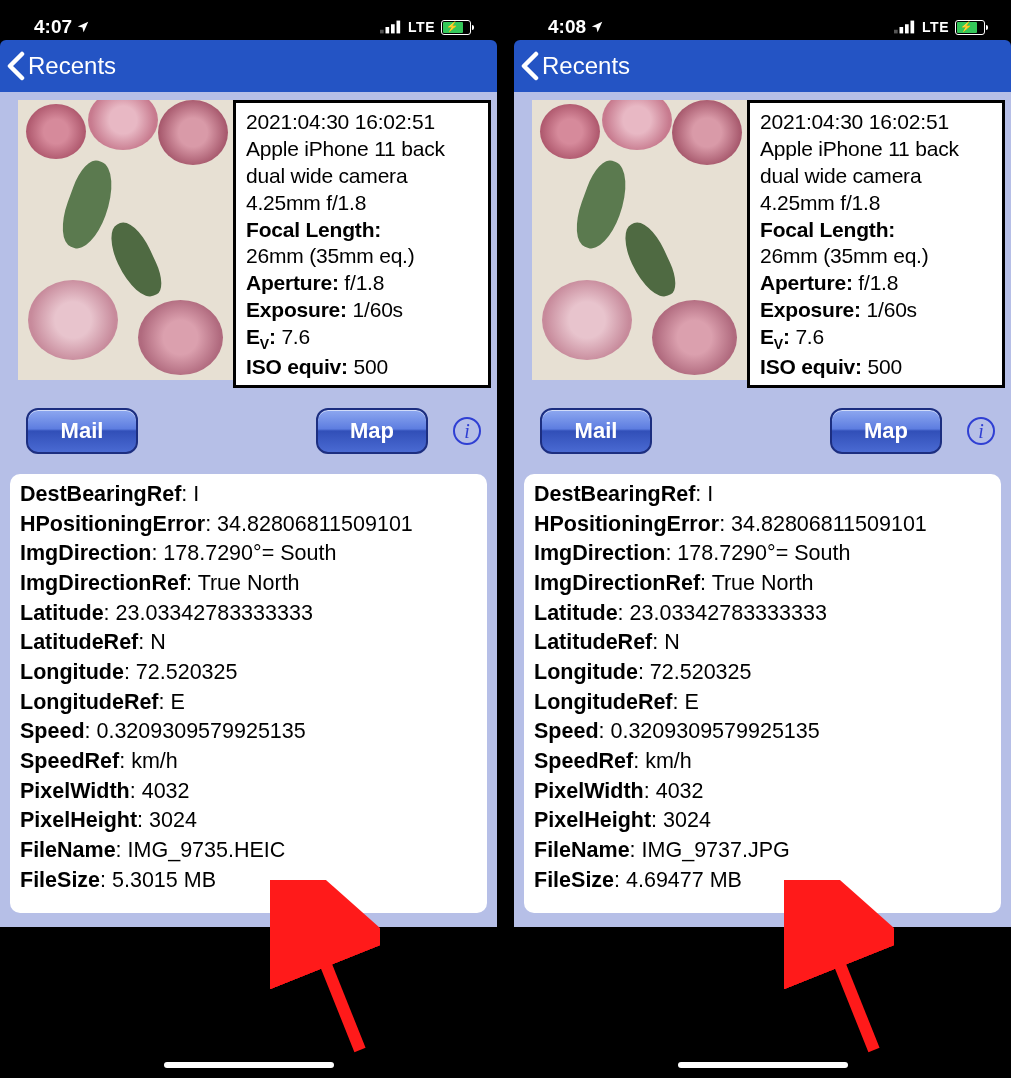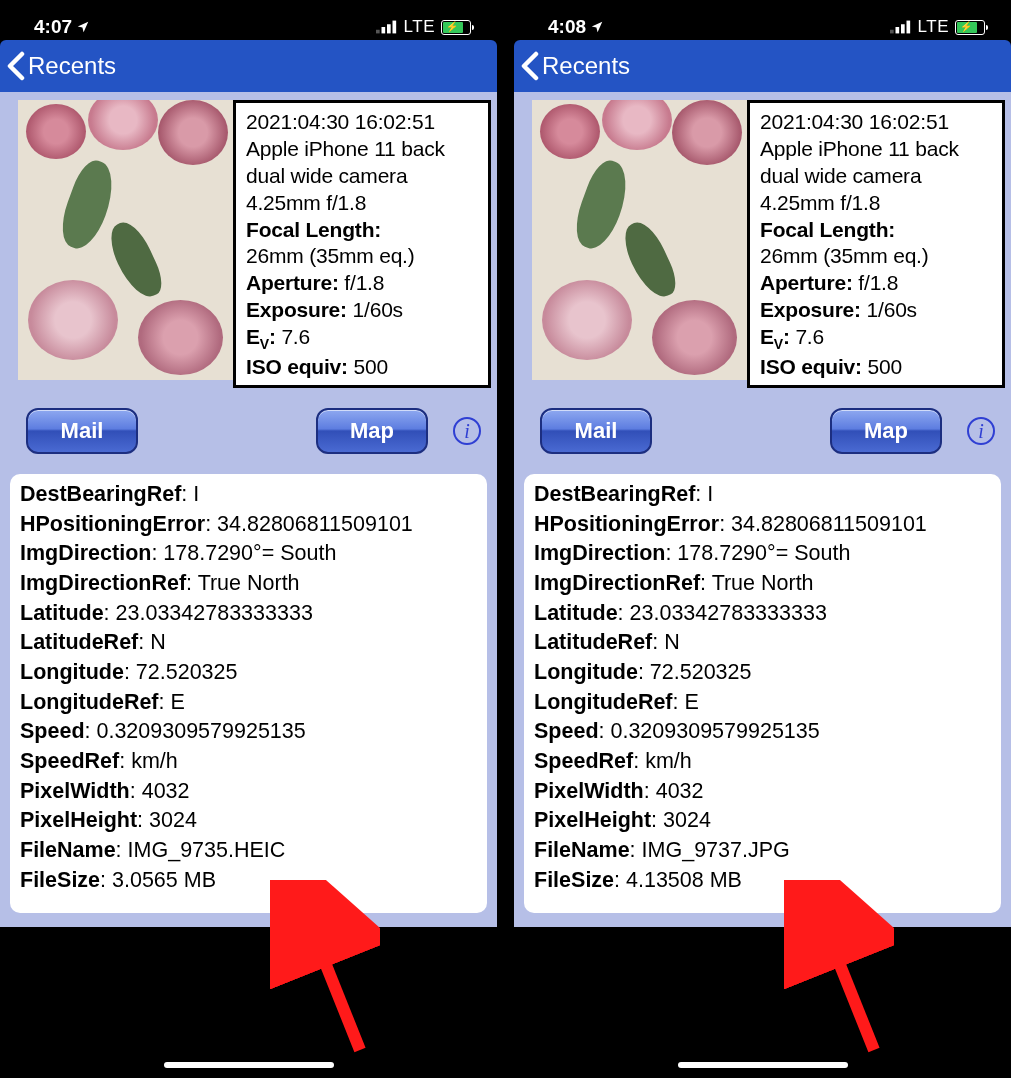--- a/index.html
+++ b/index.html
@@ -8,21 +8,21 @@
   .phone { position: absolute; top: 0; width: 497px; height: 1078px; background: #000; }
   .phone.left { left: 0; border-radius: 12px; }
   .phone.right { left: 514px; }
 
   
   .statusbar { display:flex; justify-content:space-between; align-items:center; height:40px; padding:14px 26px 0 34px; color:#fff; font-weight:600; font-size:19px; }
   .sb-left { display:flex; align-items:center; gap:4px; }
   .sb-right { display:flex; align-items:center; gap:6px; }
   .loc-icon svg { width:14px; height:14px; display:block; }
   .sig svg { width:22px; height:14px; display:block; }
-  .lte { font-size:17px; font-weight:400; letter-spacing:0.5px; }
+  .lte { font-size:14px; font-weight:700; letter-spacing:0.5px; }
   .batt { width:30px; height:15px; border:1.5px solid #fff; border-radius:3px; position:relative; }
   .batt::after { content:""; position:absolute; right:-4px; top:4px; width:2.5px; height:5px; background:#fff; border-radius:0 2px 2px 0; }
   .batt .fill { position:absolute; left:1px; top:1px; bottom:1px; width:70%; background:#34c759; border-radius:1px; display:flex; align-items:center; justify-content:center;}
   .batt .bolt { color:#000; font-size:10px; line-height:1; }
 
   
   .navbar { height:52px; background:#2454c4; display:flex; align-items:center; padding:0 6px; border-radius:6px 6px 0 0;}
   .back { display:flex; align-items:center; gap:2px; color:#fff; font-size:24px; font-weight:400;}
   .back svg { width:20px; height:30px; }
 
@@ -150,21 +150,21 @@
         <div class="mr"><b>ImgDirectionRef</b>: <span>True North</span></div>
         <div class="mr"><b>Latitude</b>: <span>23.03342783333333</span></div>
         <div class="mr"><b>LatitudeRef</b>: <span>N</span></div>
         <div class="mr"><b>Longitude</b>: <span>72.520325</span></div>
         <div class="mr"><b>LongitudeRef</b>: <span>E</span></div>
         <div class="mr"><b>Speed</b>: <span>0.3209309579925135</span></div>
         <div class="mr"><b>SpeedRef</b>: <span>km/h</span></div>
         <div class="mr"><b>PixelWidth</b>: <span>4032</span></div>
         <div class="mr"><b>PixelHeight</b>: <span>3024</span></div>
         <div class="mr"><b>FileName</b>: <span>IMG_9735.HEIC</span></div>
-        <div class="mr"><b>FileSize</b>: <span>3.0565 MB</span></div>
+        <div class="mr"><b>FileSize</b>: <span>5.3015 MB</span></div>
       </div>
     </div>
 
     <div class="arrow" style="left:270px; top:880px;">
       <svg width="110" height="180">
           <defs>
             <marker id="ah1" markerWidth="12" markerHeight="12" refX="6" refY="6" orient="auto">
               <path d="M0,0 L12,6 L0,12 z" fill="#ff1a1a"></path>
             </marker>
           </defs>
@@ -260,21 +260,21 @@
         <div class="mr"><b>ImgDirectionRef</b>: <span>True North</span></div>
         <div class="mr"><b>Latitude</b>: <span>23.03342783333333</span></div>
         <div class="mr"><b>LatitudeRef</b>: <span>N</span></div>
         <div class="mr"><b>Longitude</b>: <span>72.520325</span></div>
         <div class="mr"><b>LongitudeRef</b>: <span>E</span></div>
         <div class="mr"><b>Speed</b>: <span>0.3209309579925135</span></div>
         <div class="mr"><b>SpeedRef</b>: <span>km/h</span></div>
         <div class="mr"><b>PixelWidth</b>: <span>4032</span></div>
         <div class="mr"><b>PixelHeight</b>: <span>3024</span></div>
         <div class="mr"><b>FileName</b>: <span>IMG_9737.JPG</span></div>
-        <div class="mr"><b>FileSize</b>: <span>4.13508 MB</span></div>
+        <div class="mr"><b>FileSize</b>: <span>4.69477 MB</span></div>
       </div>
     </div>
 
     <div class="arrow" style="left:270px; top:880px;">
       <svg width="110" height="180">
           <defs>
             <marker id="ah2" markerWidth="12" markerHeight="12" refX="6" refY="6" orient="auto">
               <path d="M0,0 L12,6 L0,12 z" fill="#ff1a1a"></path>
             </marker>
           </defs>

